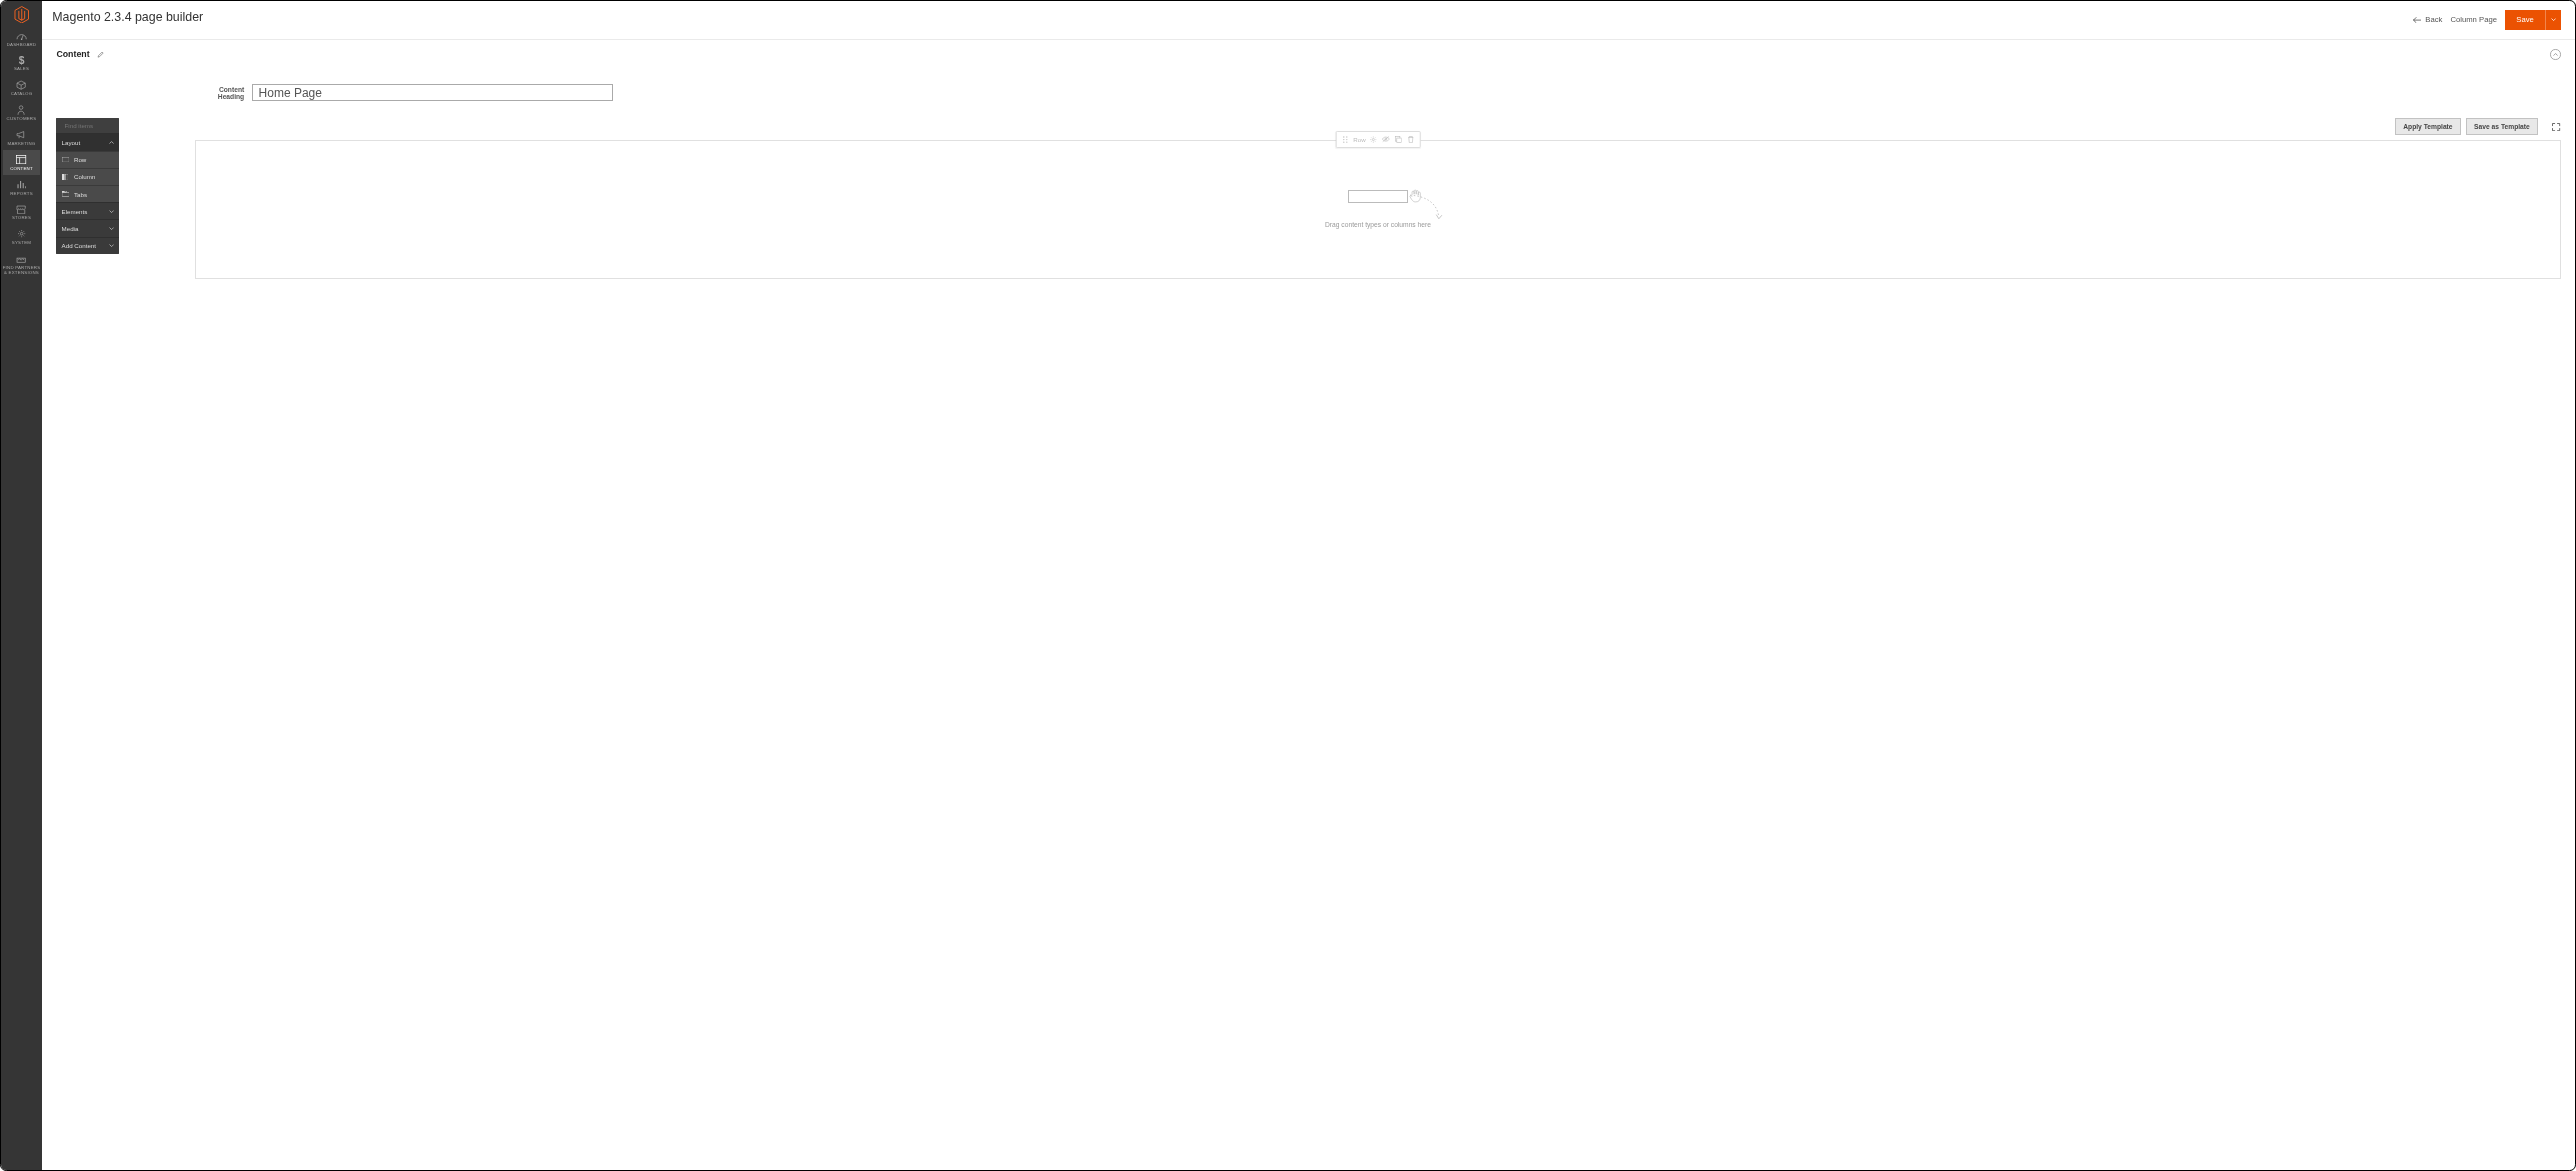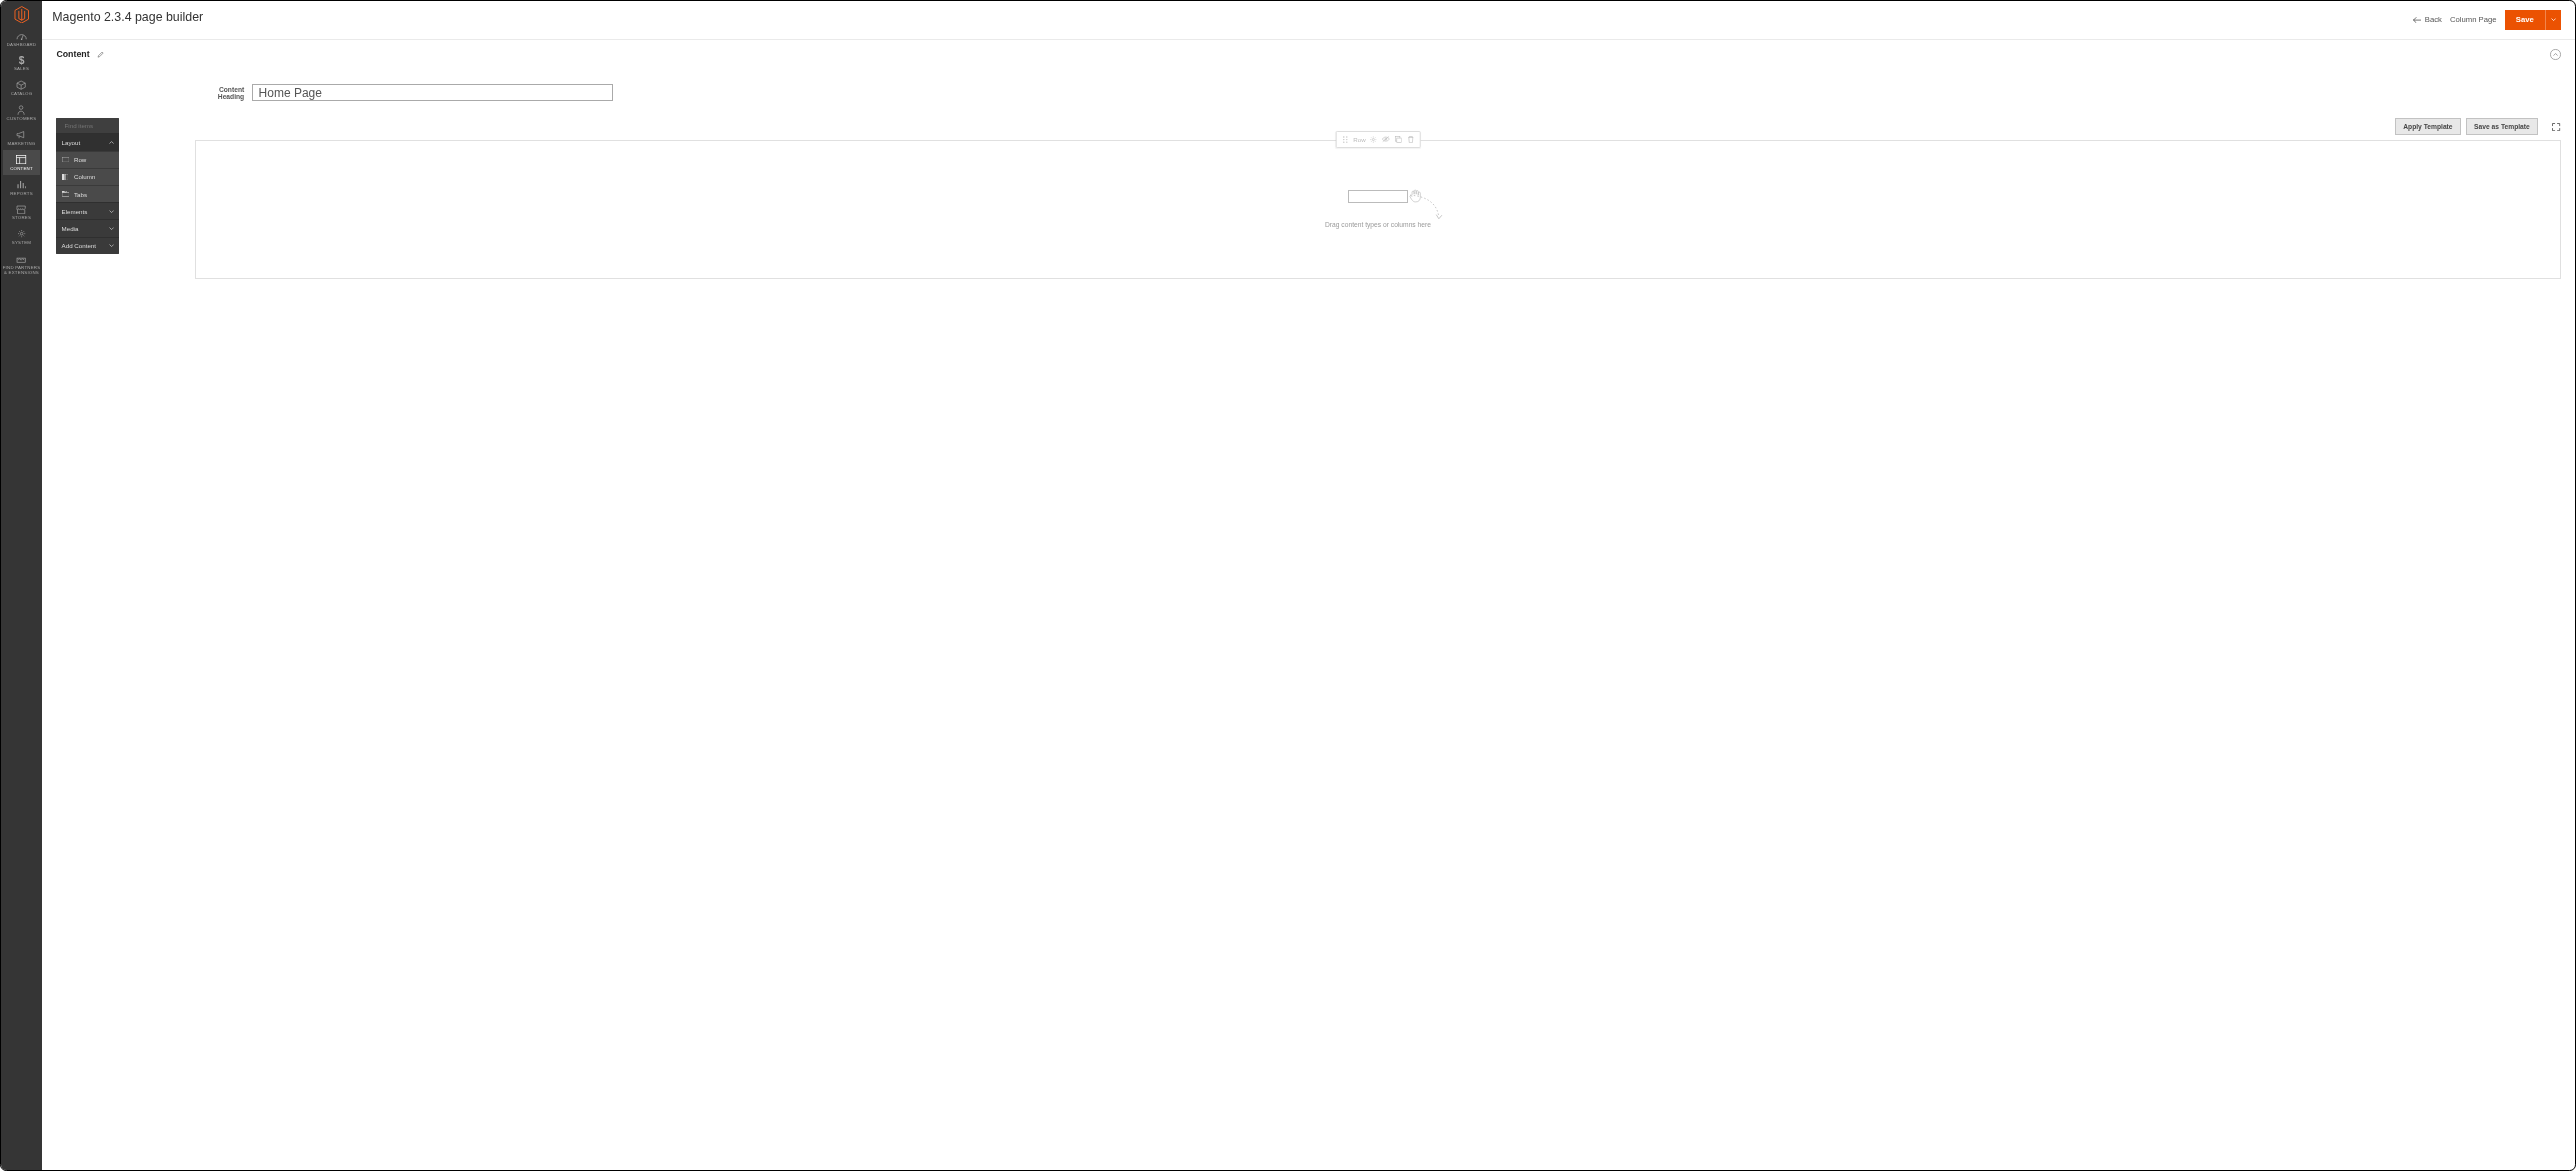--- a/index.html
+++ b/index.html
@@ -12,21 +12,21 @@
 .nav-item.active{background:#4a4a4a;color:#fff}
 .nav-item .icon{width:11.3px;height:11.3px;display:flex;align-items:center;justify-content:center}
 .nav-item .lbl{font-size:4.4px;margin-top:1.5px;letter-spacing:0.2px;text-align:center;line-height:1.1}
 
 .main{flex:1;display:flex;flex-direction:column;min-width:0}
 .topbar{display:flex;align-items:flex-start;padding:9.3px 14.4px 9.3px 10.3px;border-bottom:0.5px solid #eaeaea}
 .page-title{font-size:12.4px;font-weight:400;color:#333;flex:1}
 .top-actions{display:flex;align-items:center;gap:8px}
 .link-btn{color:#555;font-size:7.7px;cursor:pointer;display:flex;align-items:center;gap:4.1px}
 .save-group{display:flex}
-.save-btn{background:#eb5202;color:#fff;border:none;font-size:7.7px;font-weight:700;padding:5.2px 11.3px;cursor:pointer}
+.save-btn{background:#eb5202;color:#fff;border:none;font-size:7.7px;font-weight:400;padding:5.2px 11.3px;cursor:pointer}
 .save-dd{background:#eb5202;width:15.5px;display:flex;align-items:center;justify-content:center;border-left:0.5px solid rgba(255,255,255,.3);cursor:pointer}
 .content-body{flex:1;padding:9.3px 14.4px 20.6px 14.4px;position:relative;overflow:auto}
 .section-head{display:flex;align-items:center;gap:7.2px}
 .section-title{font-size:8.8px;font-weight:600;color:#222}
 .collapse-btn{position:absolute;right:14.4px;top:9.3px;width:10.3px;height:10.3px;border:0.5px solid #aaa;border-radius:50%;display:flex;align-items:center;justify-content:center;cursor:pointer}
 
 .field-row{display:flex;align-items:center;margin-top:25px;margin-left:139px}
 .field-label{width:57px;font-size:6.7px;font-weight:600;color:#555;text-align:right;padding-right:8.2px}
 .field-input{width:361px;height:16.5px;border:0.5px solid #aaa;padding:0 5.2px;font-size:12px;color:#555}
 

